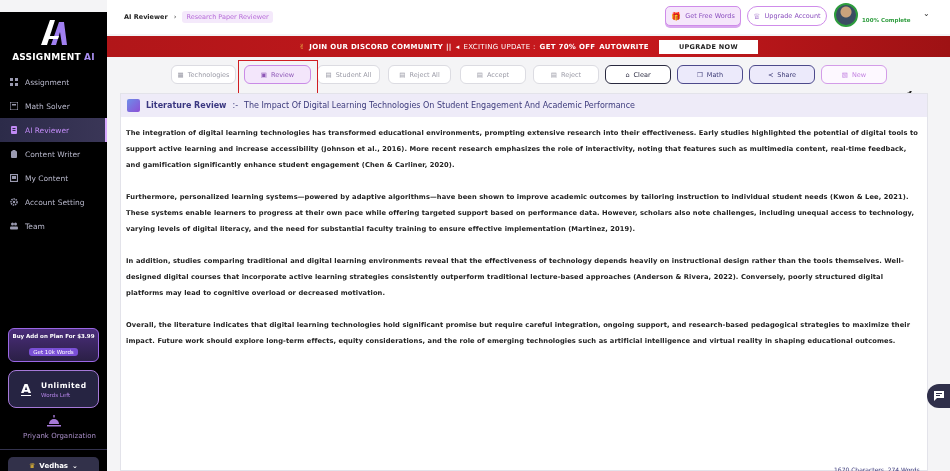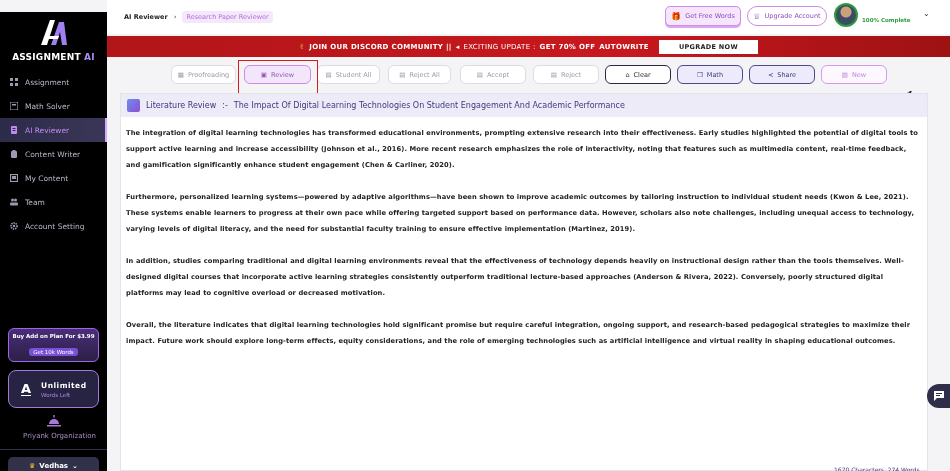--- a/index.html
+++ b/index.html
@@ -53,21 +53,21 @@
   .tbtn { position: absolute; top: 8px; height: 19px; border-radius: 6px; display: flex; align-items: center; justify-content: center; gap: 4px; font-size: 6.5px; background: #fff; border: 1px solid #dcdce2; color: #9a9aa6; }
   .tbtn.review { background: #f3e6fb; border: 1.5px solid #c98be6; color: #8e57b7; }
   .tbtn.clear { border: 1.5px solid #2a2a40; color: #2a2a40; }
   .tbtn.copy, .tbtn.share { border: 1.5px solid #4d4a8c; background: #eceafb; color: #3c3a76; }
   .tbtn.newb { border: 1.5px solid #d39ce8; color: #c17ee0; background: #fdf8ff; }
   .highlight { position: absolute; left: 238px; top: 60px; width: 80px; height: 36px; border: 1.5px solid #d01d22; }
 
   
   .doc { position: absolute; left: 120px; top: 93px; width: 808px; height: 378px; background: #fff; border: 1px solid #e3e3ea; }
   .doc-title { height: 23px; background: #eeebf8; display: flex; align-items: center; padding-left: 6px; gap: 6px; font-size: 8px; color: #3d3b7c; }
-  .doc-title .tlabel { font-weight: normal; color: #3a3780; }
+  .doc-title .tlabel { font-weight: bold; color: #3a3780; }
   .doc-icon { width: 13px; height: 13px; border-radius: 2px; background: linear-gradient(135deg,#6d8ee8,#8d4fd6); }
   .doc-body { padding: 8px 5px 0 5px; font-size: 6.7px; font-weight: bold; line-height: 16px; color: #222; letter-spacing: 0.1px; }
   .para { margin-bottom: 16px; }
   .stats { position: absolute; left: 713px; top: 372px; font-size: 6px; color: #3d3b7c; }
   .scrollbar-track { position: absolute; left: 928px; top: 93px; width: 22px; height: 378px; background: #f4f4f6; }
   .chat-fab { position: absolute; left: 927px; top: 384px; width: 24px; height: 24px; border-radius: 12px 0 0 12px; background: #2f2f4a; display: flex; align-items: center; justify-content: center; }
 </style>
 </head>
 <body>
 
@@ -115,32 +115,32 @@
     </div>
     <div class="nav-item">
       <svg class="nav-icon" viewBox="0 0 8 8">
           <rect x="0.5" y="0.5" width="7" height="7" fill="none" stroke="#9a9ab0" stroke-width="1.2"></rect>
           <rect x="2" y="2" width="4" height="3" fill="#9a9ab0"></rect>
         </svg>
       <span>My Content</span>
     </div>
     <div class="nav-item">
       <svg class="nav-icon" viewBox="0 0 8 8">
+          <circle cx="4" cy="4" r="3" fill="none" stroke="#9a9ab0" stroke-width="1.6" stroke-dasharray="1.4 0.8"></circle>
+          <circle cx="4" cy="4" r="1.2" fill="#9a9ab0"></circle>
+        </svg>
+      <span>Account Setting</span>
+    </div>
+    <div class="nav-item">
+      <svg class="nav-icon" viewBox="0 0 8 8">
           <circle cx="2.5" cy="2" r="1.5" fill="#9a9ab0"></circle>
           <circle cx="5.5" cy="2" r="1.5" fill="#9a9ab0"></circle>
           <rect x="0" y="4.5" width="8" height="3" rx="1" fill="#9a9ab0"></rect>
         </svg>
       <span>Team</span>
-    </div>
-    <div class="nav-item">
-      <svg class="nav-icon" viewBox="0 0 8 8">
-          <circle cx="4" cy="4" r="3" fill="none" stroke="#9a9ab0" stroke-width="1.6" stroke-dasharray="1.4 0.8"></circle>
-          <circle cx="4" cy="4" r="1.2" fill="#9a9ab0"></circle>
-        </svg>
-      <span>Account Setting</span>
     </div>
   </nav>
 
   <div class="promo">
     <div class="promo-line">Buy Add on Plan For $3.99</div>
     <span class="promo-btn">Get 10k Words</span>
   </div>
 
   <div class="words">
     <span class="words-a">A</span>
@@ -190,21 +190,21 @@
   <span>◂</span>
   <span class="light">EXCITING UPDATE :</span>
   <span>GET 70% OFF</span>
   <span>AUTOWRITE</span>
   <span class="banner-btn">UPGRADE NOW</span>
 </div>
 
 <div class="toolbar">
   <div class="tbtn" style="left:64px;width:65px;">
     <span>▦</span>
-    <span>Proofreading</span>
+    <span>Technologies</span>
   </div>
   <div class="tbtn review" style="left:137px;width:67px;">
     <span>▣</span>
     <span>Review</span>
   </div>
   <div class="tbtn" style="left:210px;width:63px;">
     <span>▤</span>
     <span>Student All</span>
   </div>
   <div class="tbtn" style="left:281px;width:63px;">

